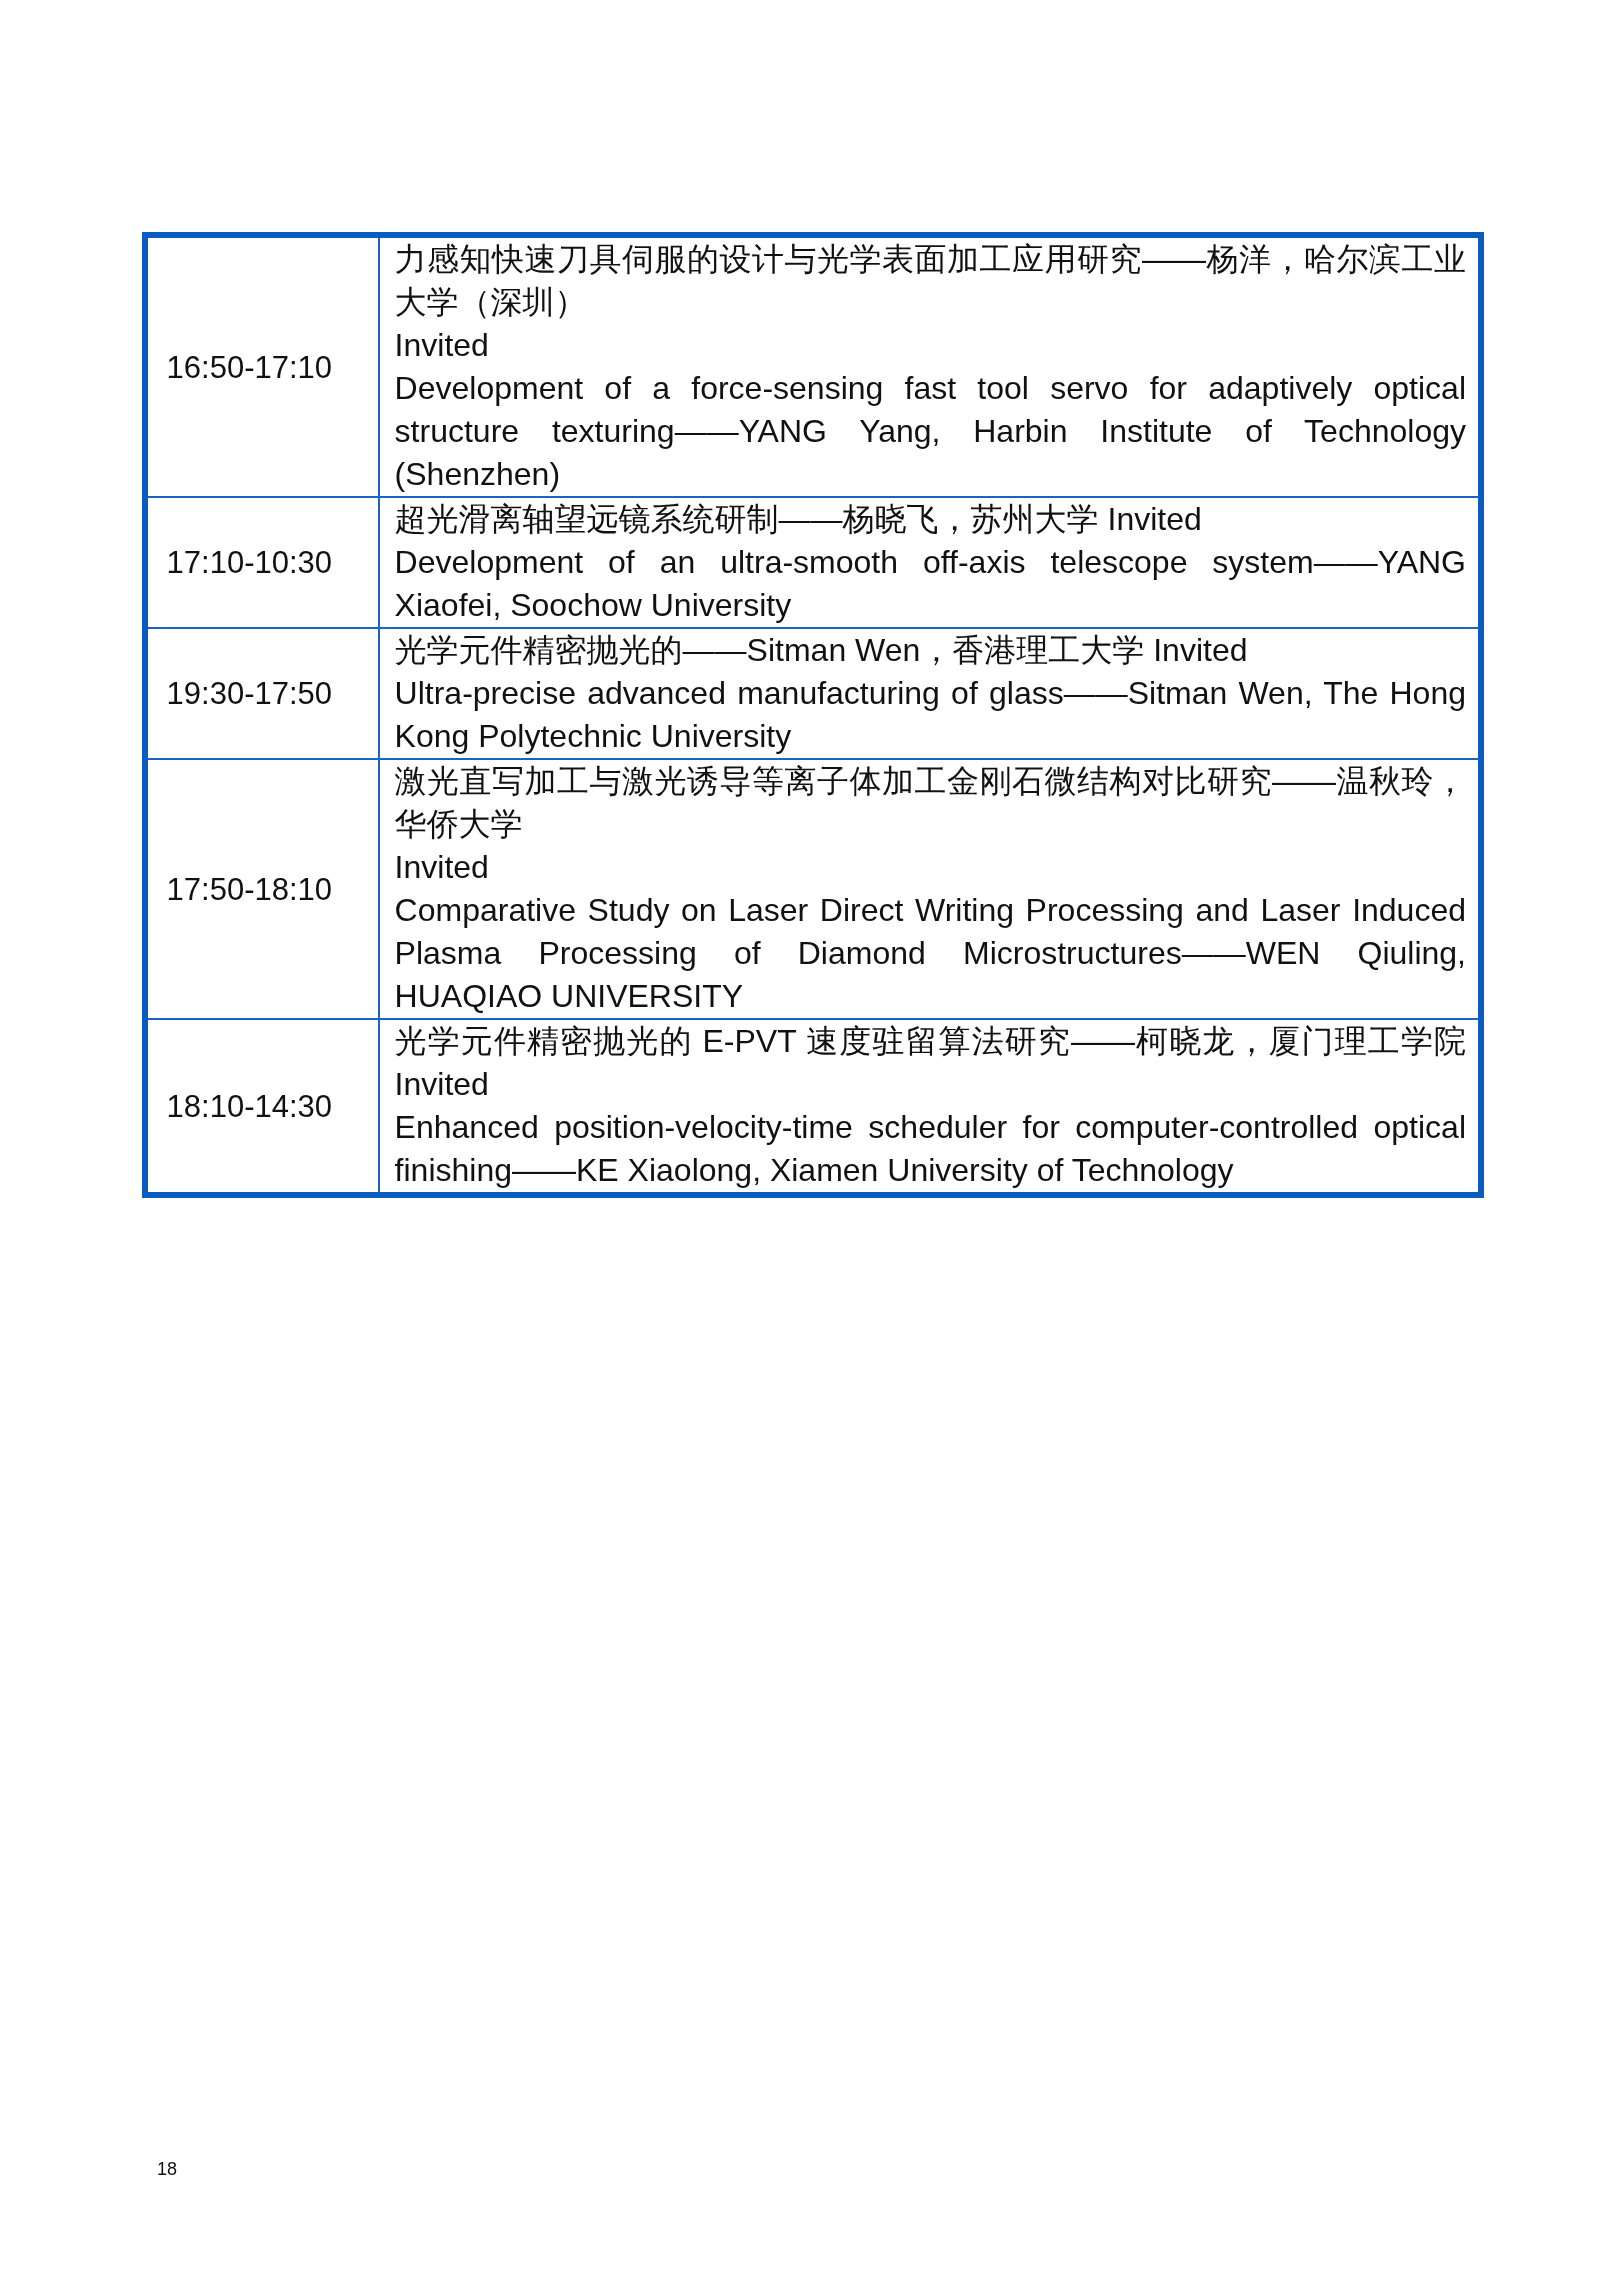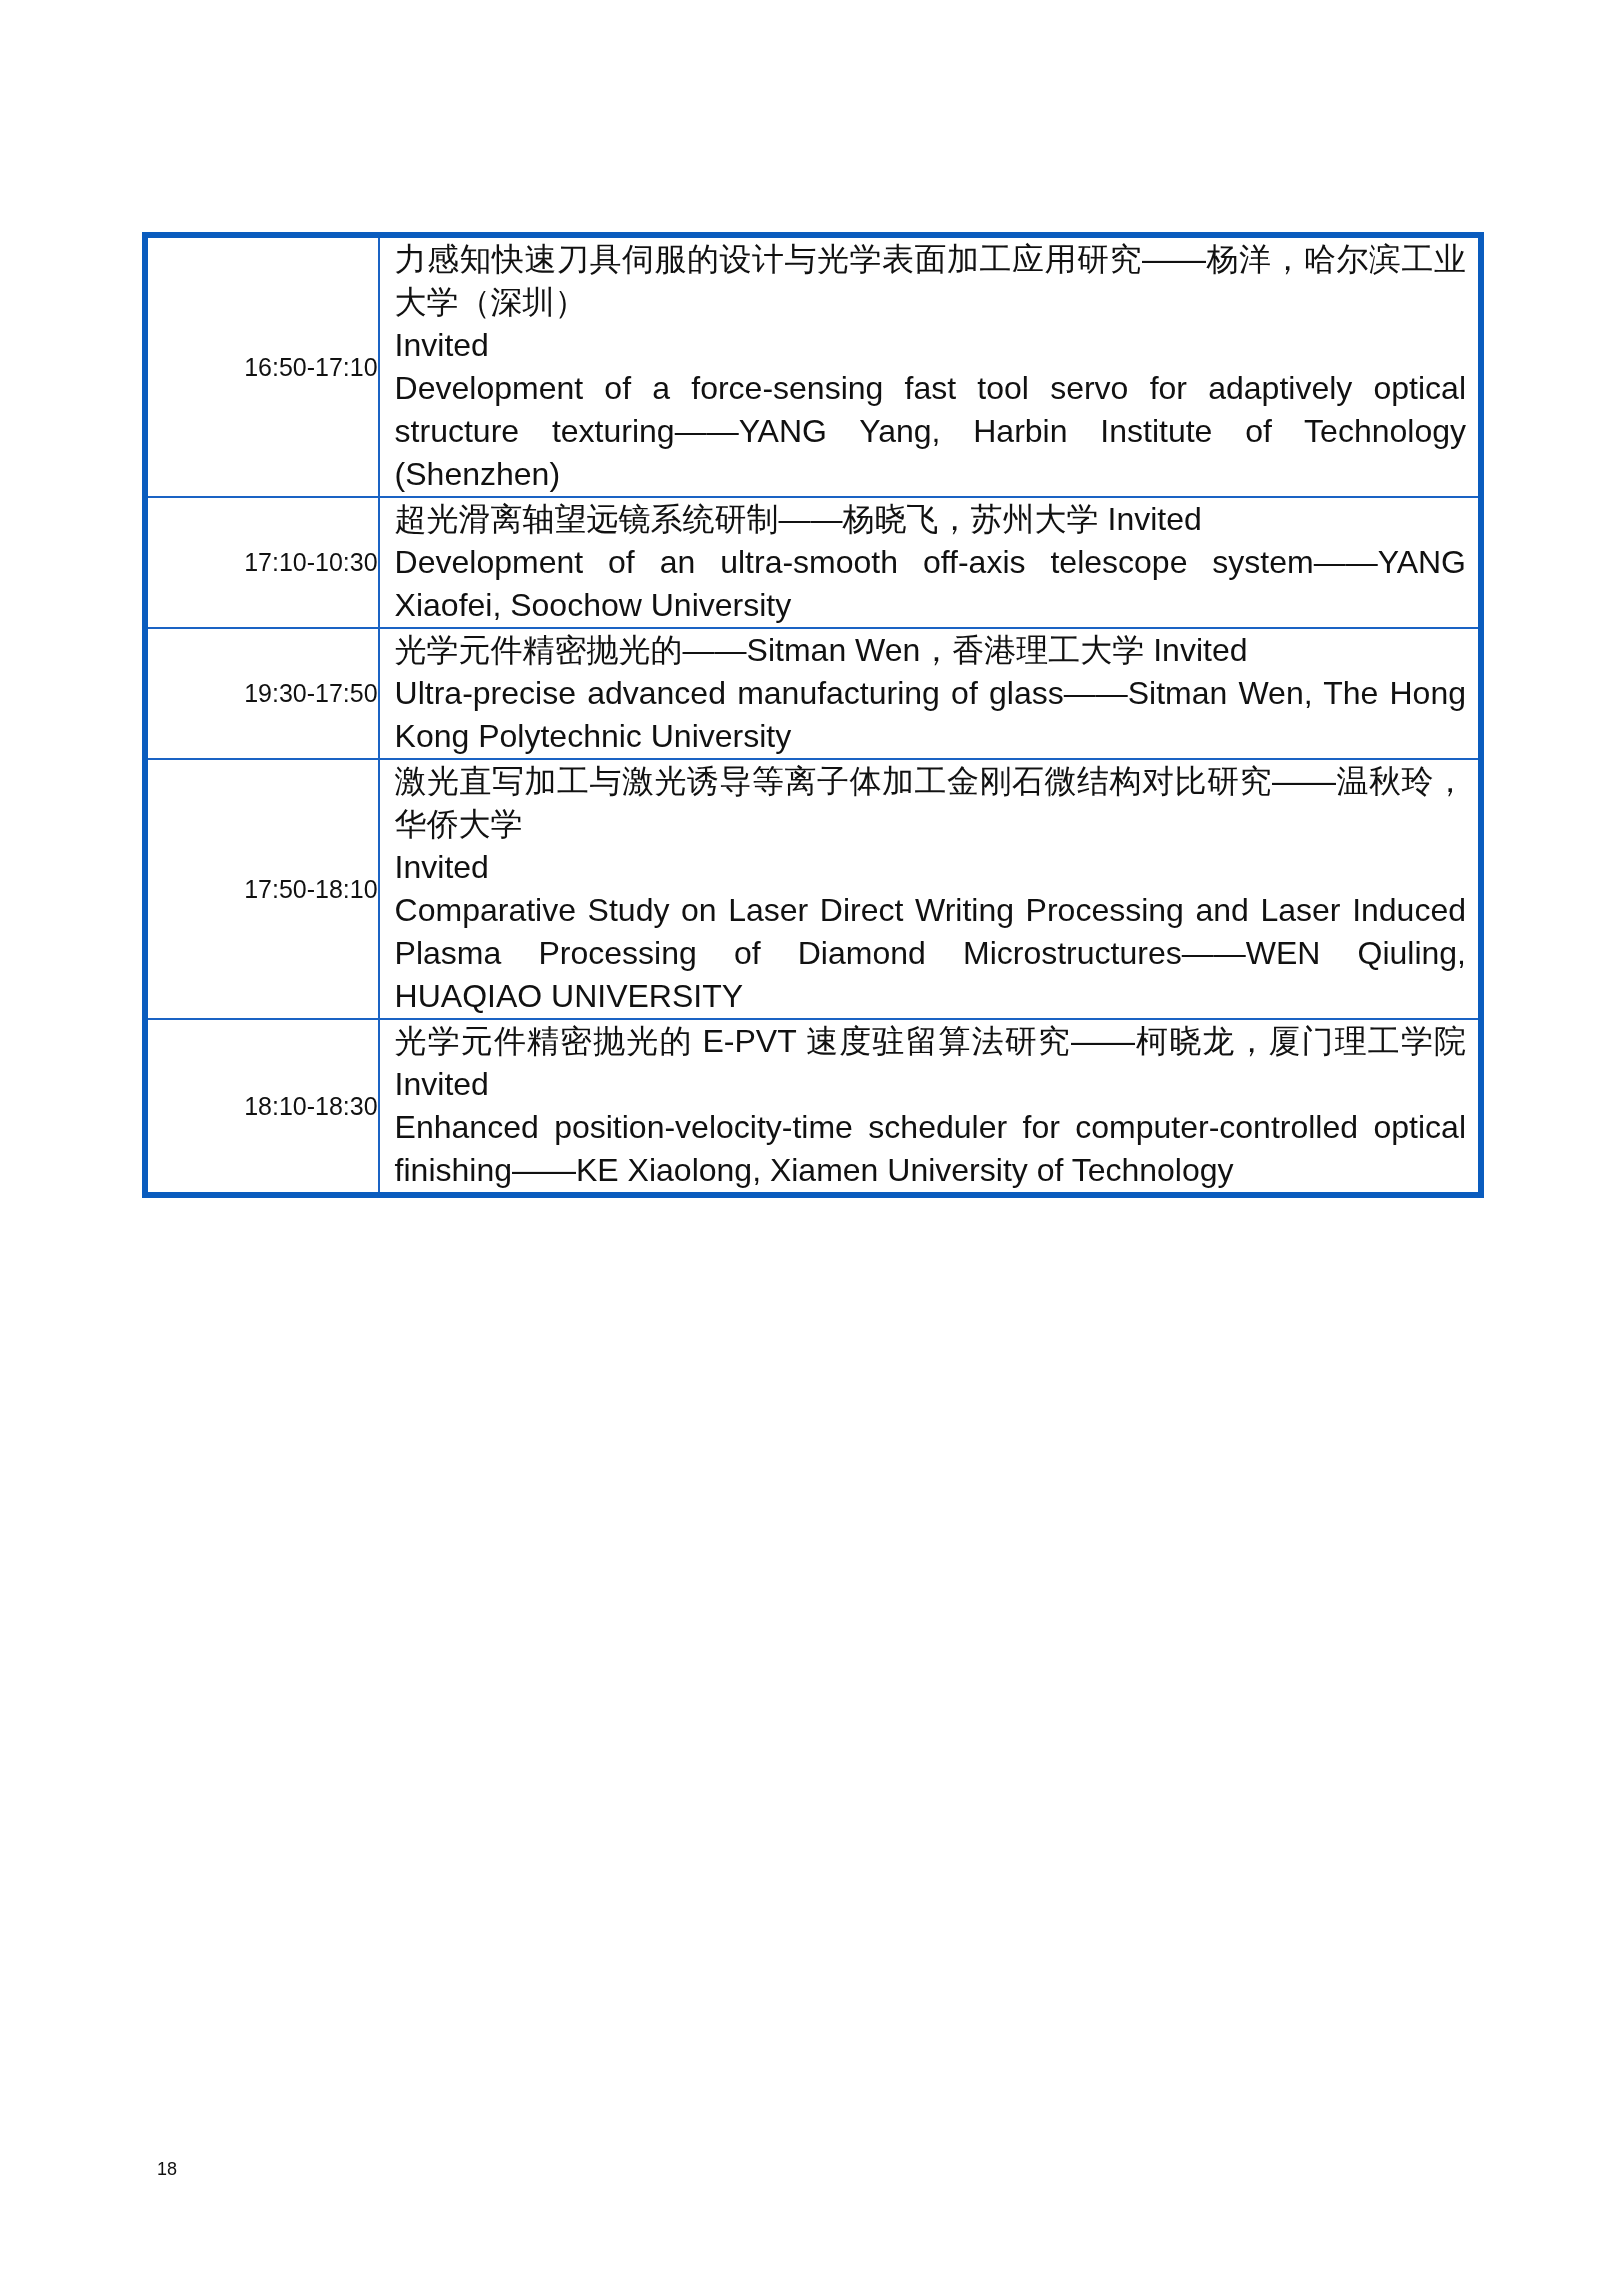--- a/index.html
+++ b/index.html
@@ -30,23 +30,22 @@
       table-layout: fixed;
     }
     table.schedule td {
       border: 2.5px solid #1a63c4;
       vertical-align: middle;
       padding: 0;
     }
     td.time {
       width: 211px;
       padding-left: 18.6px !important;
-      font-size: 25px;
+      font-size: 31px;
       line-height: 43px;
-      text-align: right;
     }
     td.content {
       padding: 0 12px 0 15px !important;
       font-size: 32px;
       line-height: 43px;
       text-align: justify;
       text-justify: inter-word;
     }
     .line { display: block; }
     .bold { font-weight: normal; }
@@ -100,21 +99,21 @@
       <tr style="height:172px;">
         <td class="time">17:50-18:10</td>
         <td class="content">
           <span class="line">激光直写加工与激光诱导等离子体加工金刚石微结构对比研究——温秋玲，华侨大学</span>
           <span class="line bold">Invited</span>
           <span class="line">Comparative Study on Laser Direct Writing Processing and Laser Induced Plasma Processing of Diamond Microstructures——WEN Qiuling, HUAQIAO UNIVERSITY</span>
         </td>
       </tr>
 
       <tr style="height:139px;">
-        <td class="time">18:10-18:30</td>
+        <td class="time">18:10-14:30</td>
         <td class="content">
           <span class="line">
             <span>光学元件精密抛光的 E-PVT 速度驻留算法研究——柯晓龙，厦门理工学院</span>
             <span class="bold">Invited</span>
           </span>
           <span class="line">Enhanced position-velocity-time scheduler for computer-controlled optical finishing——KE Xiaolong, Xiamen University of Technology</span>
         </td>
       </tr>
     </tbody>
   </table>

